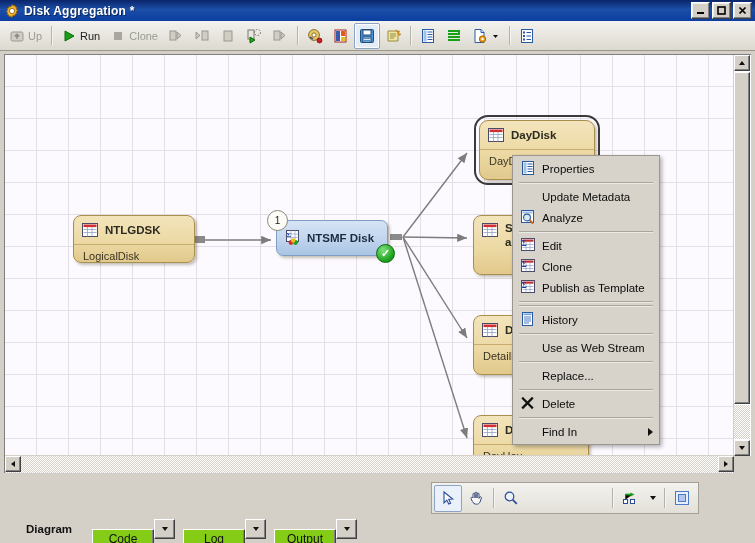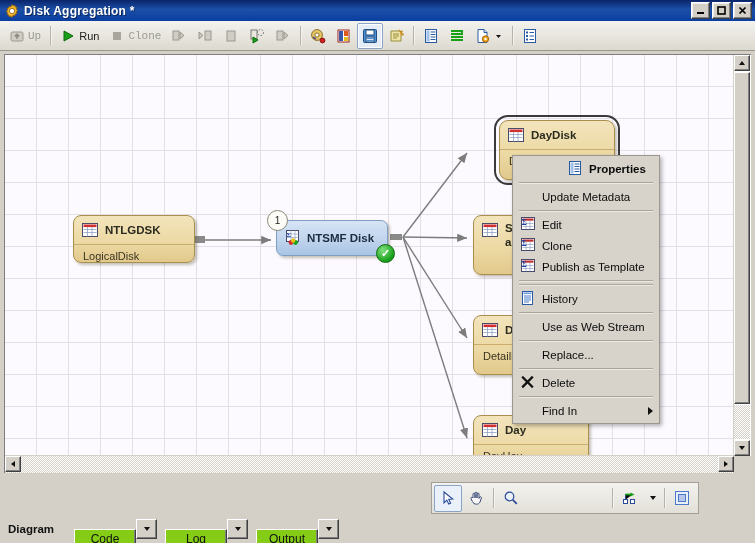--- a/index.html
+++ b/index.html
@@ -40,21 +40,21 @@
     position:absolute;left:0;top:21px;width:755px;height:30px;
     background:linear-gradient(to bottom,#f3f2ee 0%,#e8e6df 50%,#dcd9cf 100%);
     border-bottom:1px solid #9a978f;
     display:flex;align-items:center;padding-left:4px;box-sizing:border-box;
   }
   .tb-btn{
     height:24px;display:flex;align-items:center;gap:3px;padding:0 4px;
     border:1px solid transparent;border-radius:2px;cursor:default;
     color:#222;white-space:nowrap;font-size:11px;
   }
-  .tb-btn.disabled{color:#9b9b94;font-family:Liberation Mono, monospace;}
+  .tb-btn.disabled{color:#9b9b94;}
   .tb-btn.pressed{
     border:1px solid #8ba4c6;background:#e3ecf7;
     box-shadow:inset 0 0 0 1px #ffffff;
   }
   .tb-sep{width:1px;height:19px;background:#b5b2a9;margin:0 4px;
     box-shadow:1px 0 0 #f4f3ef;}
   .ico{width:16px;height:16px;display:inline-block;position:relative;flex:none;}
 
   
   .canvas-wrap{
@@ -162,21 +162,21 @@
   .ctx{
     position:absolute;left:512px;top:155px;width:148px;
     background:#d7d3ca;border:1px solid #9b978e;
     box-shadow:2px 2px 4px rgba(0,0,0,.3);
     padding:2px 0;box-sizing:border-box;z-index:50;
   }
   .ctx-item{
     display:flex;align-items:center;height:21px;padding-left:4px;
     font-size:11.5px;color:#0b0b0b;cursor:default;position:relative;
   }
-  .ctx-item.bold{font-weight:bold;margin-left:47px;}
+  .ctx-item.bold{font-weight:normal;}
   .ctx-ico{width:22px;height:17px;flex:none;position:relative;margin-right:3px;}
   .ctx-lbl{white-space:nowrap;}
   .ctx-sep{height:1px;background:#a9a59c;margin:3px 6px 3px 6px;
     box-shadow:0 1px 0 #eceae4;}
   .ctx-arrow{position:absolute;right:6px;top:50%;transform:translateY(-50%);
     width:0;height:0;border-top:4px solid transparent;border-bottom:4px solid transparent;
     border-left:5px solid #101010;}
 
   
   .palette{
@@ -188,21 +188,21 @@
   .pbtn{width:26px;height:25px;display:flex;align-items:center;justify-content:center;
     border:1px solid transparent;border-radius:2px;cursor:default;}
   .pbtn.active{border:1px solid #8ba4c6;background:#eaf1fa;}
   .p-sep{width:1px;height:20px;background:#b5b2a9;margin:0 3px;box-shadow:1px 0 0 #f5f4f0;}
   .drop-arr{width:15px;height:25px;display:flex;align-items:center;justify-content:center;
     border:1px solid transparent;}
 
   
   .tabbar{
     position:absolute;left:0;bottom:0;width:755px;height:29px;background:#d4d0c8;
-    display:flex;align-items:center;box-sizing:border-box;gap:0;
+    display:flex;align-items:center;padding-left:18px;box-sizing:border-box;gap:0;
   }
   .tab-active{font-weight:bold;font-size:11.5px;color:#111;margin-right:12px;padding:0 8px;}
   .tab-btn{
     height:20px;min-width:62px;padding:0 10px;display:flex;align-items:center;justify-content:center;
     background:#84cc16;border:1px solid #ffffff;border-right-color:#404040;border-bottom-color:#404040;
     box-shadow:inset -1px -1px 0 #808080;font-size:12px;color:#111;box-sizing:border-box;cursor:default;margin-top:20px;
   }
   .tab-drop{
     height:20px;width:21px;display:flex;align-items:center;justify-content:center;
     background:#d4d0c8;border:1px solid #ffffff;border-right-color:#404040;border-bottom-color:#404040;
@@ -464,21 +464,21 @@
               <circle cx="6" cy="12.5" r="2.4" fill="#d03030"></circle>
               <circle cx="10.5" cy="12.5" r="2.4" fill="#19a019"></circle>
               <circle cx="8.2" cy="10.5" r="2.2" fill="#e8c018"></circle>
             </svg>
           </span>
           <span>NTSMF Disk</span>
         </div>
         <div class="badge-ok">✓</div>
       </div>
 
-      <div class="node table selected-outline" style="left:494px;top:65px;width:116px;height:60px;">
+      <div class="node table selected-outline" style="left:474px;top:65px;width:116px;height:60px;">
         <div class="node-hdr">
           <span class="tbl-ico">
             <svg width="17" height="16" viewBox="0 0 17 16">
               <rect x="0.5" y="1.5" width="15" height="13" fill="#fff" stroke="#4a4a6a"></rect>
               <rect x="1.5" y="2.5" width="13" height="2.6" fill="#d03030"></rect>
               <path d="M1.5 7.5h13M1.5 10.5h13M5.5 5.1v9.4M10 5.1v9.4" stroke="#8fa2c4" stroke-width="0.8"></path>
             </svg>
           </span>
           <span>DayDisk</span>
         </div>
@@ -618,20 +618,31 @@
 
 
 
     <div class="ctx-sep"></div>
 
     <div class="ctx-item">
       <span class="ctx-ico"></span>
       <span class="ctx-lbl">Update Metadata</span>
     </div>
 
+    <div class="ctx-item">
+      <span class="ctx-ico">
+        <svg width="17" height="16" viewBox="0 0 17 16" style="margin-left:3px">
+          <rect x="1.5" y="1.5" width="12" height="12" fill="#fff" stroke="#2a5aa0"></rect>
+          <rect x="2.5" y="2.5" width="10" height="2" fill="#9fc0e8"></rect>
+          <circle cx="7" cy="8.5" r="3.4" fill="#dceaf8" stroke="#2a5aa0" stroke-width="1.1"></circle>
+          <path d="M9.5 11l3.5 3.5" stroke="#c06020" stroke-width="1.8"></path>
+        </svg>
+      </span>
+      <span class="ctx-lbl">Analyze</span>
+    </div>
 
     <div class="ctx-sep"></div>
 
     <div class="ctx-item">
       <span class="ctx-ico">
         <svg width="17" height="16" viewBox="0 0 17 16" style="margin-left:3px">
           <rect x="1.5" y="1.5" width="13" height="12" fill="#fff" stroke="#4a4a6a"></rect>
           <rect x="2.5" y="2.5" width="11" height="2.2" fill="#c03030"></rect>
           <path d="M2.5 7.5h11M2.5 10.5h11M6 4.7v8.6M10 4.7v8.6" stroke="#8fa2c4" stroke-width="0.7"></path>
           <text x="1.8" y="8.6" font-size="7.5" font-family="Liberation Serif, serif" fill="#1a3fa0" font-weight="bold">Σ</text>

